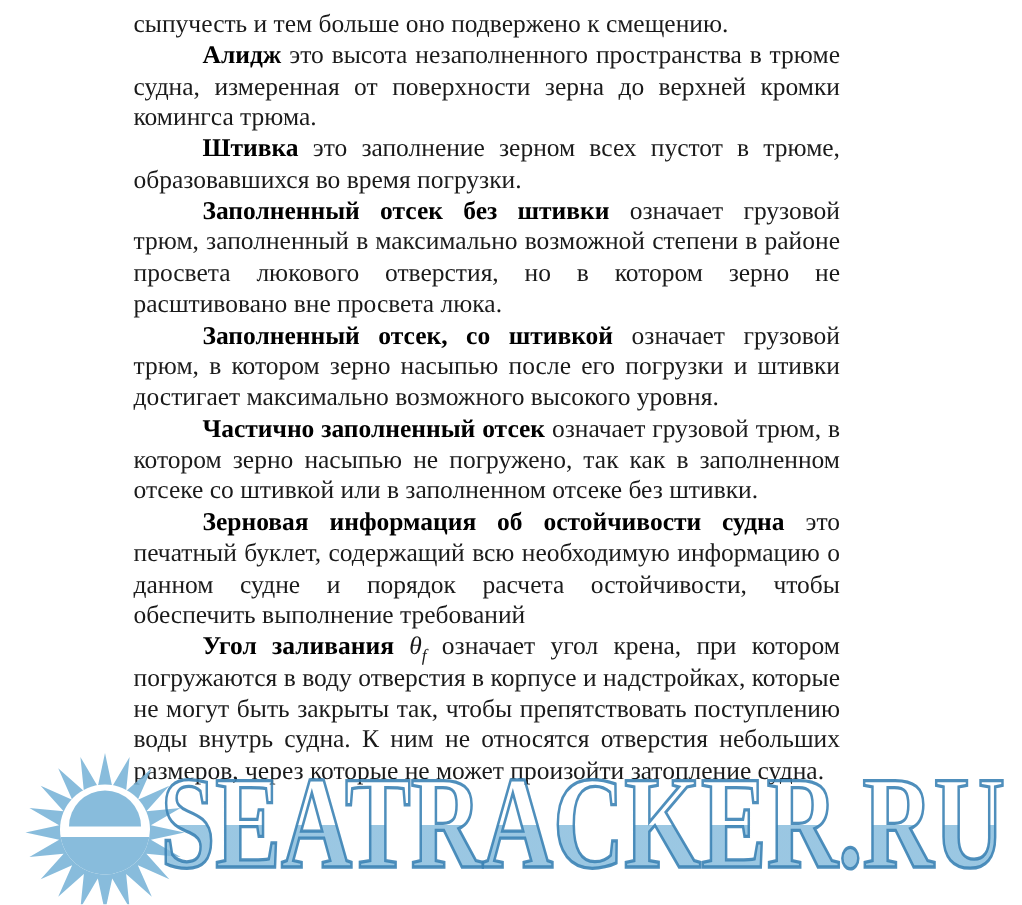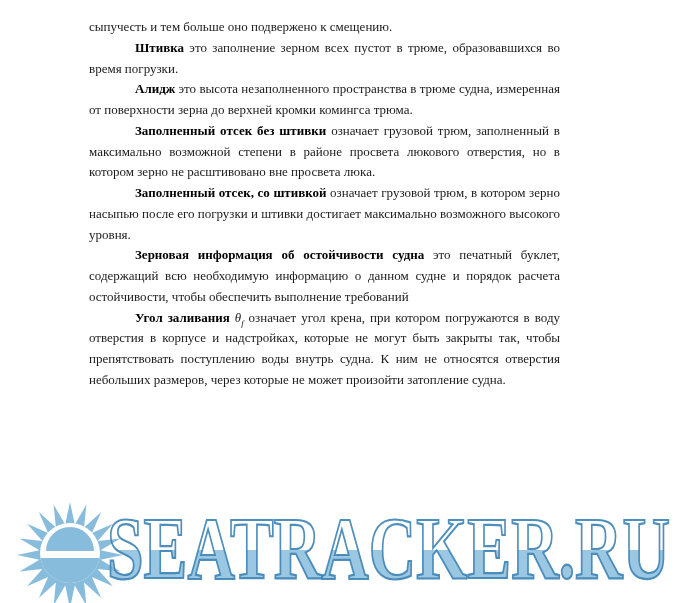--- a/index.html
+++ b/index.html
@@ -9,24 +9,24 @@
     position: relative;
     overflow: hidden;
     font-family: "Liberation Serif", serif;
   }
   .page {
     position: absolute; inset: 0;
     background: #ffffff;
   }
   .text-column {
     position: absolute;
-    left: 89px; top: 17px;
+    left: 89px; top: 6px;
     width: 471px;
     color: #1a1a1a;
-    font-size: 13px;
+    font-size: 17px;
     line-height: 20.75px;
     text-align: justify;
     z-index: 1;
   }
   .text-column p { margin: 0; padding: 0; }
   .text-column p.ind { text-indent: 46px; }
   .text-column b { color: #000000; }
   .text-column i { font-family: "Liberation Serif", serif; }
   .text-column sub {
     font-size: 0.68em;
@@ -39,24 +39,25 @@
     pointer-events: none;
   }
 </style>
 </head>
 <body>
 
 <div class="page">
 
   <div class="text-column">
       <p class="">сыпучесть и тем больше оно подвержено к смещению.</p>
+      <p class="ind"><b>Алидж</b> это высота незаполненного пространства в трюме судна, измеренная от поверхности зерна до верхней кромки комингса трюма.</p>
       <p class="ind"><b>Штивка</b> это заполнение зерном всех пустот в трюме, образовавшихся во время погрузки.</p>
-      <p class="ind"><b>Алидж</b> это высота незаполненного пространства в трюме судна, измеренная от поверхности зерна до верхней кромки комингса трюма.</p>
       <p class="ind"><b>Заполненный отсек без штивки</b> означает грузовой трюм, заполненный в максимально возможной степени в районе просвета люкового отверстия, но в котором зерно не расштивовано вне просвета люка.</p>
       <p class="ind"><b>Заполненный отсек, со штивкой</b> означает грузовой трюм, в котором зерно насыпью после его погрузки и штивки достигает максимально возможного высокого уровня.</p>
+      <p class="ind"><b>Частично заполненный отсек</b> означает грузовой трюм, в котором зерно насыпью не погружено, так как в заполненном отсеке со штивкой или в заполненном отсеке без штивки.</p>
       <p class="ind"><b>Зерновая информация об остойчивости судна</b> это печатный буклет, содержащий всю необходимую информацию о данном судне и порядок расчета остойчивости, чтобы обеспечить выполнение требований</p>
       <p class="ind"><b>Угол заливания</b><i> θ</i><sub>f</sub> означает угол крена, при котором погружаются в воду отверстия в корпусе и надстройках, которые не могут быть закрыты так, чтобы препятствовать поступлению воды внутрь судна. К ним не относятся отверстия небольших размеров, через которые не может произойти затопление судна.</p>
     </div>
 
   <svg class="watermark" width="681" height="603" viewBox="0 0 681 603">
     <defs>
       <linearGradient id="half-fill" gradientUnits="userSpaceOnUse" x1="0" y1="520" x2="0" y2="578">
         <stop offset="0" stop-color="#ffffff" stop-opacity="0"></stop>
         <stop offset="0.52" stop-color="#ffffff" stop-opacity="0"></stop>
         <stop offset="0.52" stop-color="#7eb7da" stop-opacity="0.78" id="wm-fill-b"></stop>

